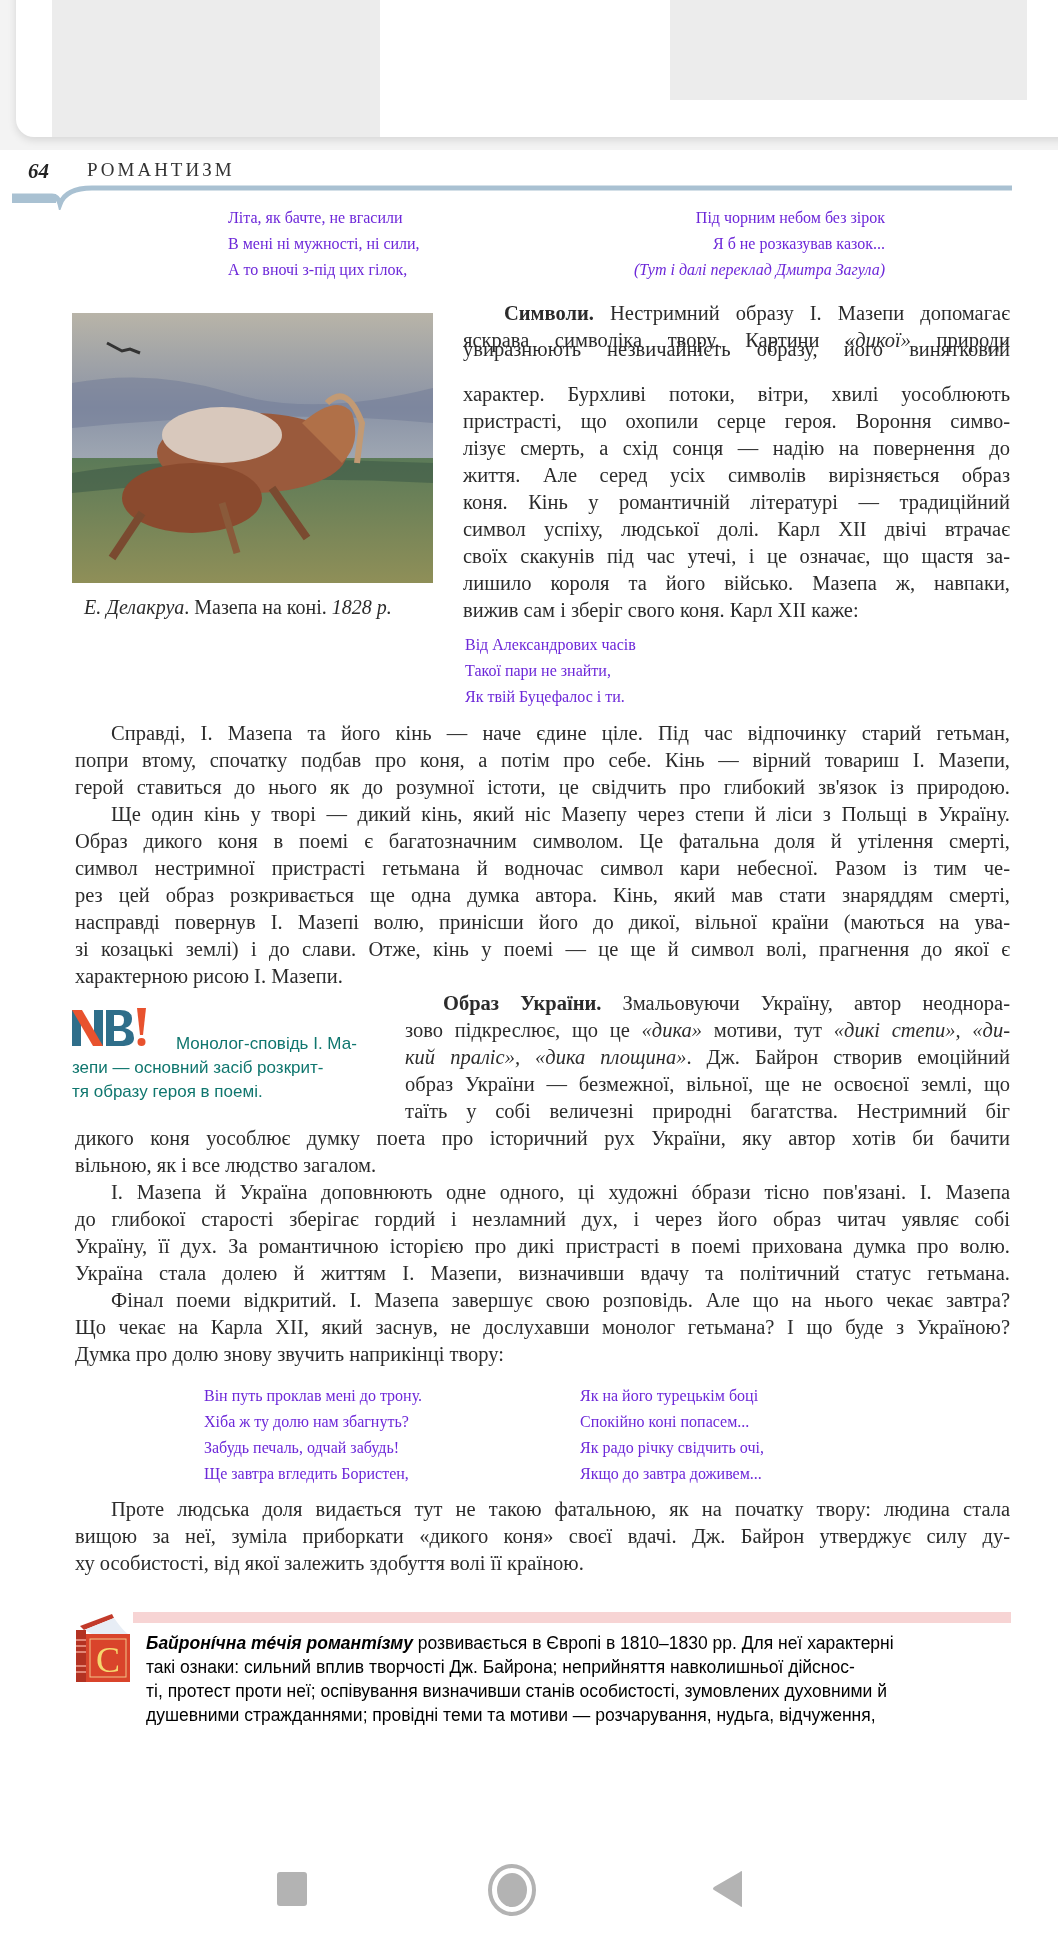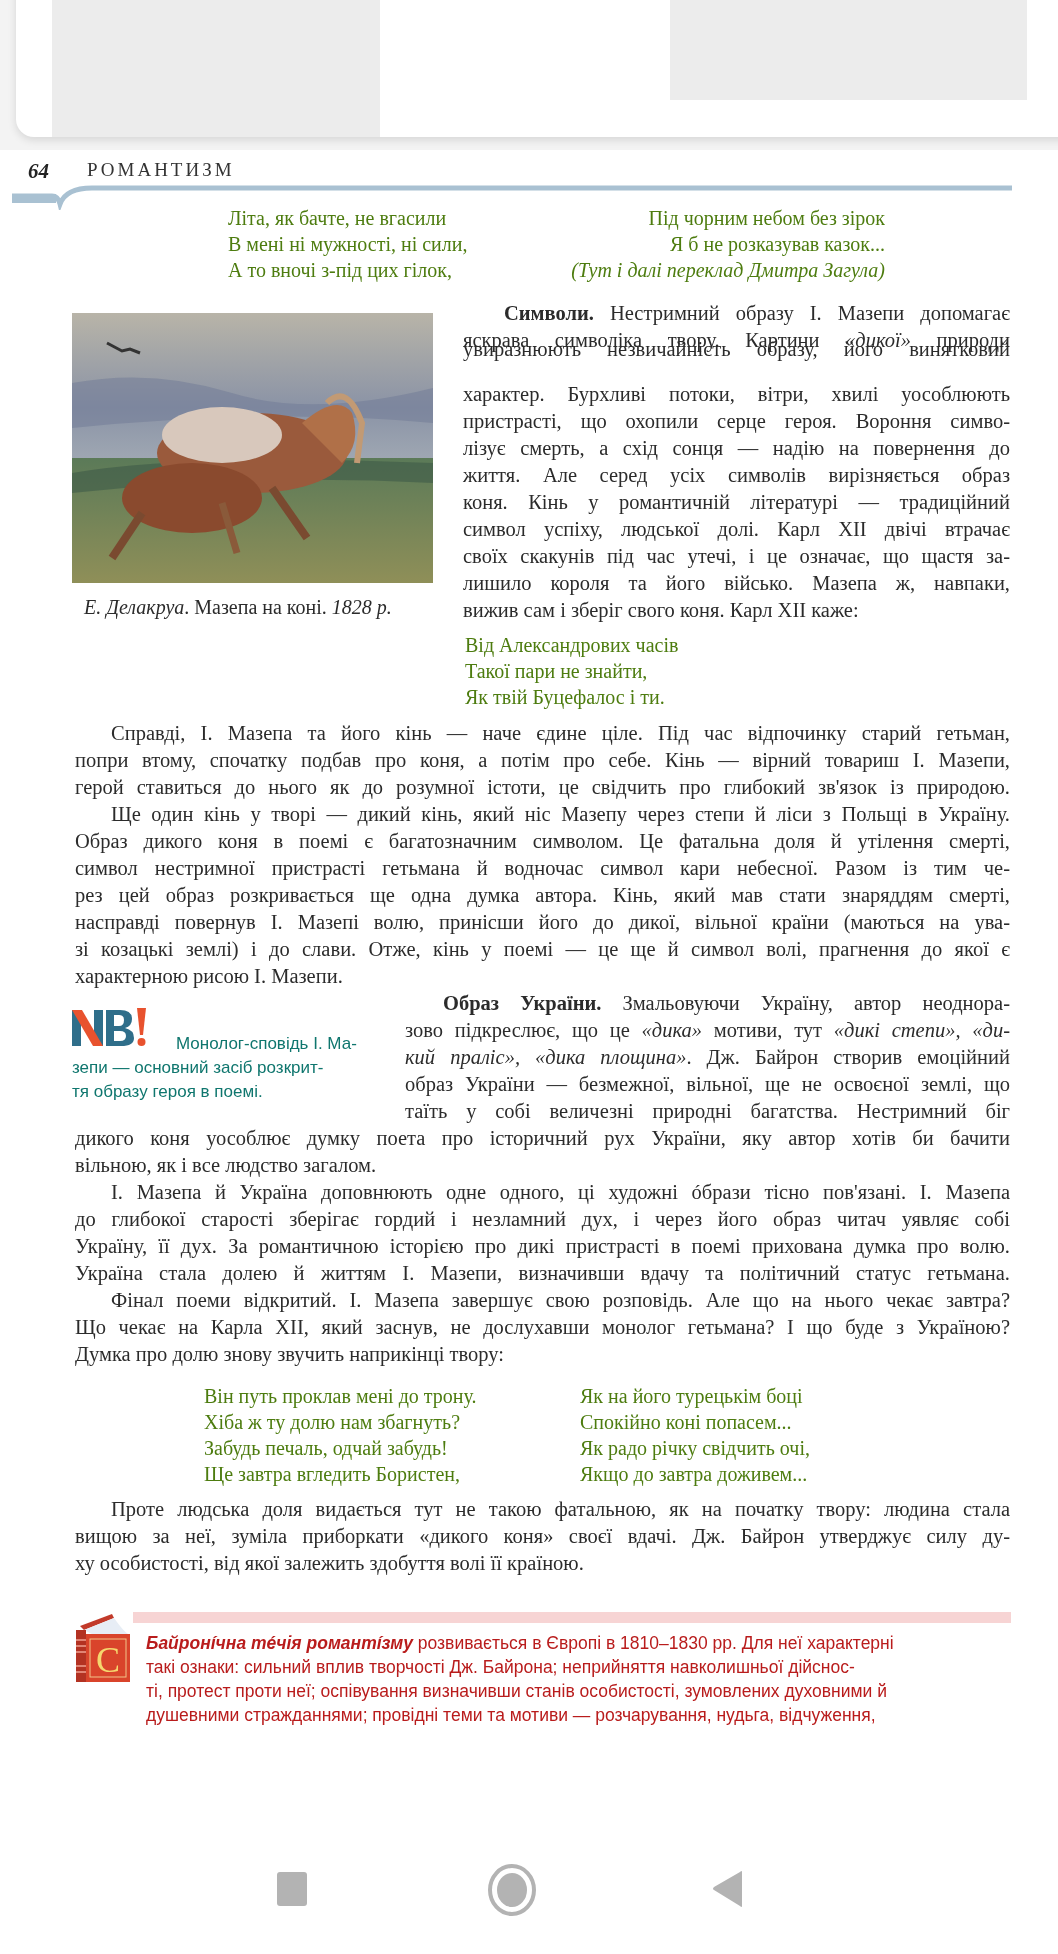--- a/index.html
+++ b/index.html
@@ -14,33 +14,33 @@
   .ph-right { position: absolute; left: 654px; top: 0; width: 357px; height: 120px; background: #ececec; }
 
   
   .page-header { position: absolute; left: 0; top: 150px; width: 1058px; height: 60px; background: #fff; }
   .page-num { position: absolute; left: 28px; top: 9px; font-size: 21px; font-style: italic; font-weight: bold; color: #222; }
   .section-title { position: absolute; left: 87px; top: 9px; font-size: 19px; letter-spacing: 3px; color: #333; }
   .rule { position: absolute; left: 0; top: 30px; width: 1058px; height: 30px; }
 
   .line { position: absolute; white-space: nowrap; font-size: 20.5px; line-height: 27px; color: #2b2b2b; }
   .just { text-align: justify; text-align-last: justify; white-space: normal; }
-  .poem { position: absolute; font-size: 20px; line-height: 26px; color: #4d7c0f; white-space: nowrap; }
+  .poem { position: absolute; font-size: 16px; line-height: 26px; color: #6d28d9; white-space: nowrap; }
   .it { font-style: italic; }
   .b { font-weight: bold; }
 
   .painting { position: absolute; left: 72px; top: 313px; width: 361px; height: 270px; overflow: hidden; }
   .caption { position: absolute; left: 84px; top: 596px; font-size: 20px; color: #2b2b2b; white-space: nowrap; }
 
   .nb-logo { position: absolute; left: 72px; top: 1008px; width: 80px; height: 40px; }
   .nb-text { position: absolute; font-family: "Liberation Sans", "DejaVu Sans", sans-serif; font-size: 17px; line-height: 24px; color: #0f766e; white-space: nowrap; }
 
   .pink-bar { position: absolute; left: 133px; top: 1612px; width: 878px; height: 11px; background: #f7d4d4; }
   .book-icon { position: absolute; left: 72px; top: 1612px; width: 62px; height: 72px; }
-  .def { position: absolute; font-family: "Liberation Sans", "DejaVu Sans", sans-serif; font-size: 17.5px; line-height: 23.5px; color: #b91c1c; white-space: nowrap; }
+  .def { position: absolute; font-family: "Liberation Sans", "DejaVu Sans", sans-serif; font-size: 17.5px; line-height: 23.5px; color: #000000; white-space: nowrap; }
   .def .term { font-weight: bold; font-style: italic; }
 
   .nav { position: absolute; left: 0; top: 1840px; width: 1058px; height: 100px; }
   .nav-btn { position: absolute; }
 </style>
 </head>
 <body>
 
 <div class="top-area">
   <div class="top-card">

